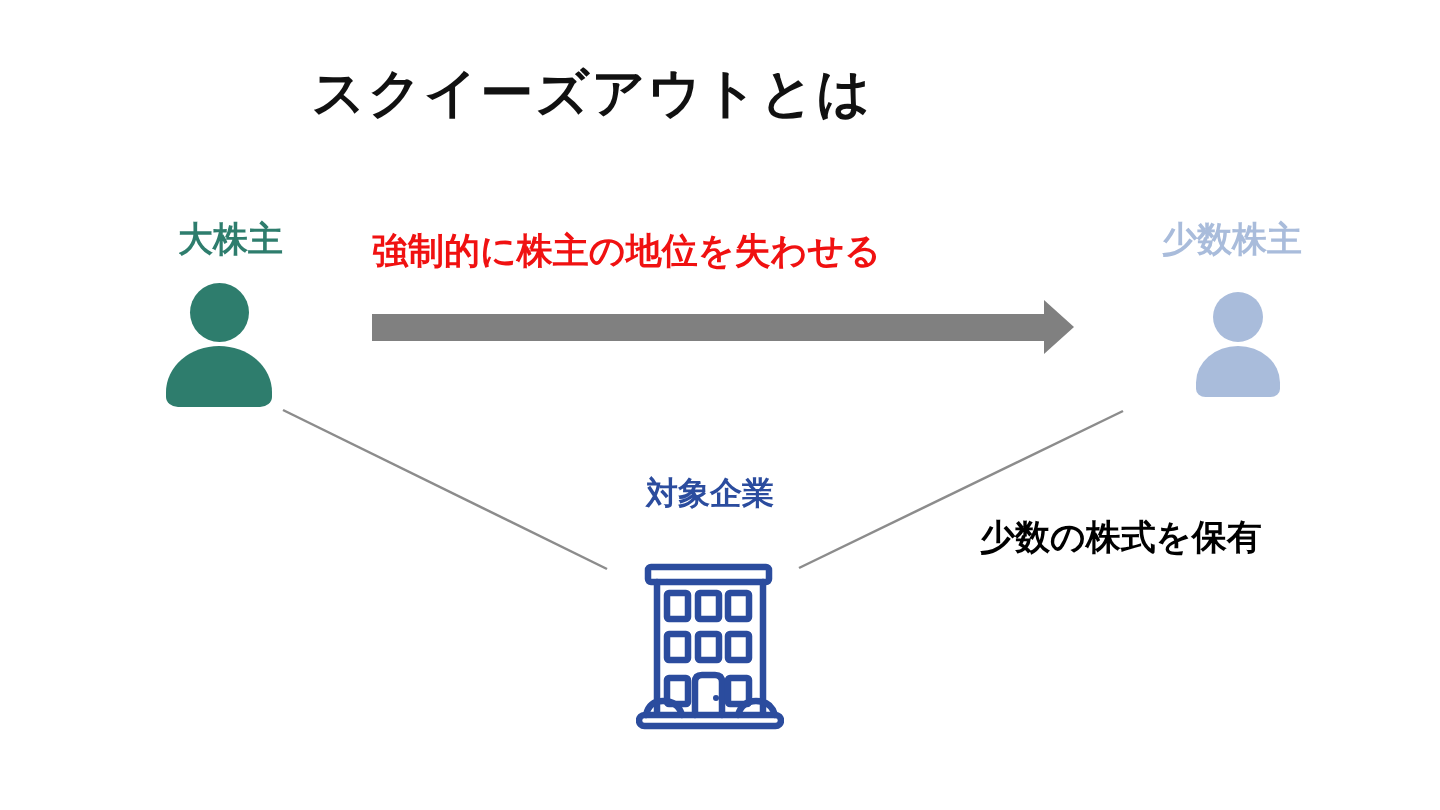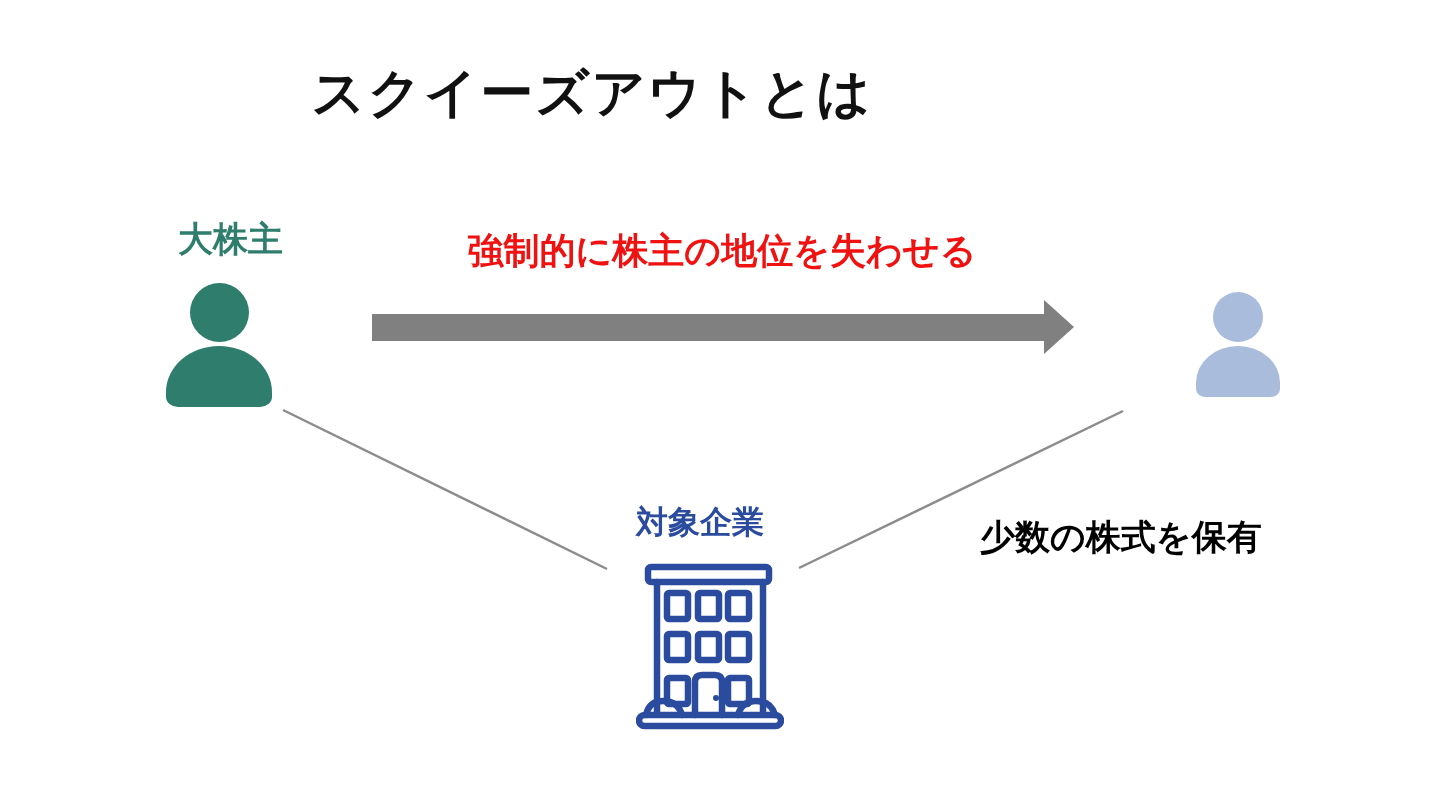--- a/index.html
+++ b/index.html
@@ -7,26 +7,26 @@
     position:relative;width:1440px;height:810px;background:#ffffff;overflow:hidden;
     font-family:"Liberation Sans","DejaVu Sans",sans-serif;
   }
   .title{
     position:absolute;left:0;top:58px;width:1184px;text-align:center;
     font-size:53px;font-weight:700;color:#111111;letter-spacing:2px;margin:0;
   }
   .label{position:absolute;font-weight:700;white-space:nowrap;}
   .label-major{left:166px;top:216px;font-size:35px;color:#2e7d6d;margin-left:12px;}
   .label-minor{left:1162px;top:216px;font-size:35px;color:#a9bcdb;}
-  .label-company{left:636px;top:501px;width:148px;font-size:32px;color:#2b4c9e;}
+  .label-company{left:636px;top:472px;width:148px;text-align:center;font-size:32px;color:#2b4c9e;}
   .note{position:absolute;font-size:35px;font-weight:700;color:#000000;white-space:nowrap;}
   .note-left{left:145px;top:514px;}
   .note-right{left:980px;top:514px;}
   .caption-red{
-    position:absolute;left:372px;top:227px;width:700px;text-align:center;
+    position:absolute;left:372px;top:227px;width:700px;
     font-size:36px;font-weight:700;color:#f01111;white-space:nowrap;
   }
   
   .arrow{position:absolute;left:372px;top:300px;width:710px;height:54px;}
   .arrow .shaft{position:absolute;left:0;top:14px;width:672px;height:27px;background:#808080;}
   .arrow .head{
     position:absolute;left:672px;top:0;width:0;height:0;
     border-top:27px solid transparent;border-bottom:27px solid transparent;
     border-left:30px solid #808080;
   }
@@ -55,20 +55,21 @@
     <div class="head"></div>
     <div class="torso"></div>
   </div>
 
   <div class="caption-red">強制的に株主の地位を失わせる</div>
   <div class="arrow">
     <div class="shaft"></div>
     <div class="head"></div>
   </div>
 
+  <div class="label label-minor">少数株主</div>
   <div class="person person-blue">
     <div class="head"></div>
     <div class="torso"></div>
   </div>
 
   <svg class="connectors" width="1440" height="810">
     <line x1="283" y1="410" x2="607" y2="569" stroke="#8c8c8c" stroke-width="2.5"></line>
     <line x1="799" y1="568" x2="1123" y2="411" stroke="#8c8c8c" stroke-width="2.5"></line>
   </svg>
 

